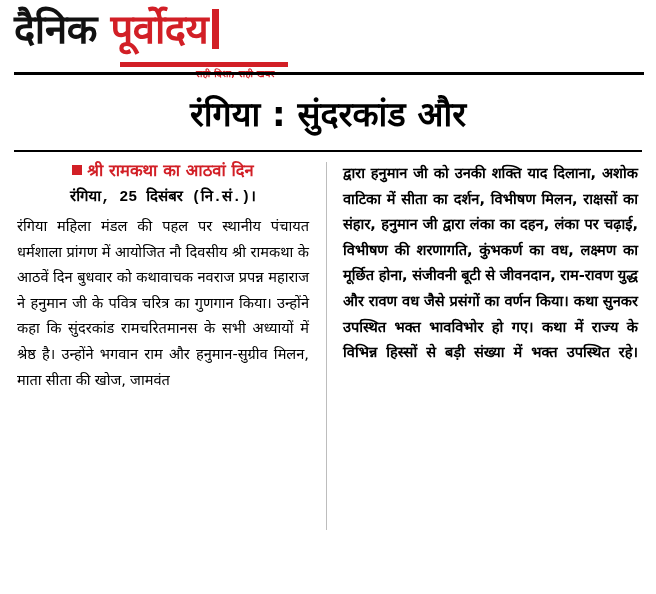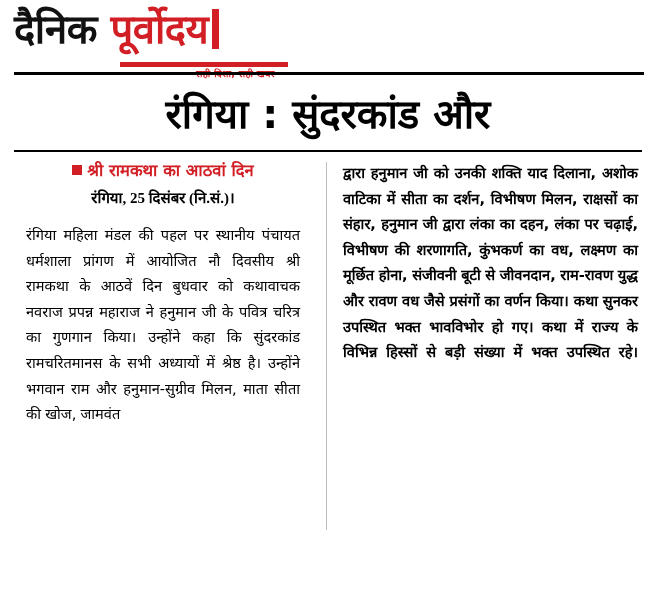--- a/index.html
+++ b/index.html
@@ -77,21 +77,21 @@
     height: 3px;
     background: #000000;
   }
 
   
   .headline {
     margin: 14px 16px 0 16px;
     text-align: center;
     font-family: "DejaVu Sans", sans-serif;
     font-weight: bold;
-    font-size: 40px;
+    font-size: 34px;
     line-height: 44px;
     color: #000000;
     letter-spacing: 0px;
   }
   .headline-line {
     display: block;
   }
 
   .headline-rule {
     margin: 14px 14px 0 14px;
@@ -144,34 +144,34 @@
     display: inline-block;
     width: 10px;
     height: 10px;
     background: #d21f26;
     margin-right: 5px;
     vertical-align: 1px;
   }
 
   .dateline {
     text-align: center;
-    font-family: Liberation Serif, serif;
+    font-family: Liberation Mono, monospace;
     font-weight: bold;
     font-size: 15px;
     line-height: 24px;
     margin: 0 0 2px 0;
   }
 
   .para {
     font-family: "DejaVu Sans", sans-serif;
     font-size: 14.6px;
     line-height: 25.6px;
     text-align: justify;
     text-align-last: justify;
-    margin: 12px;
+    margin: 3px;
     word-spacing: -0.5px;
   }
   .para.last {
     text-align-last: left;
   }
   .para-right {
     font-family: "DejaVu Sans", sans-serif;
     font-size: 14.6px;
     line-height: 25.6px;
     text-align: justify;

